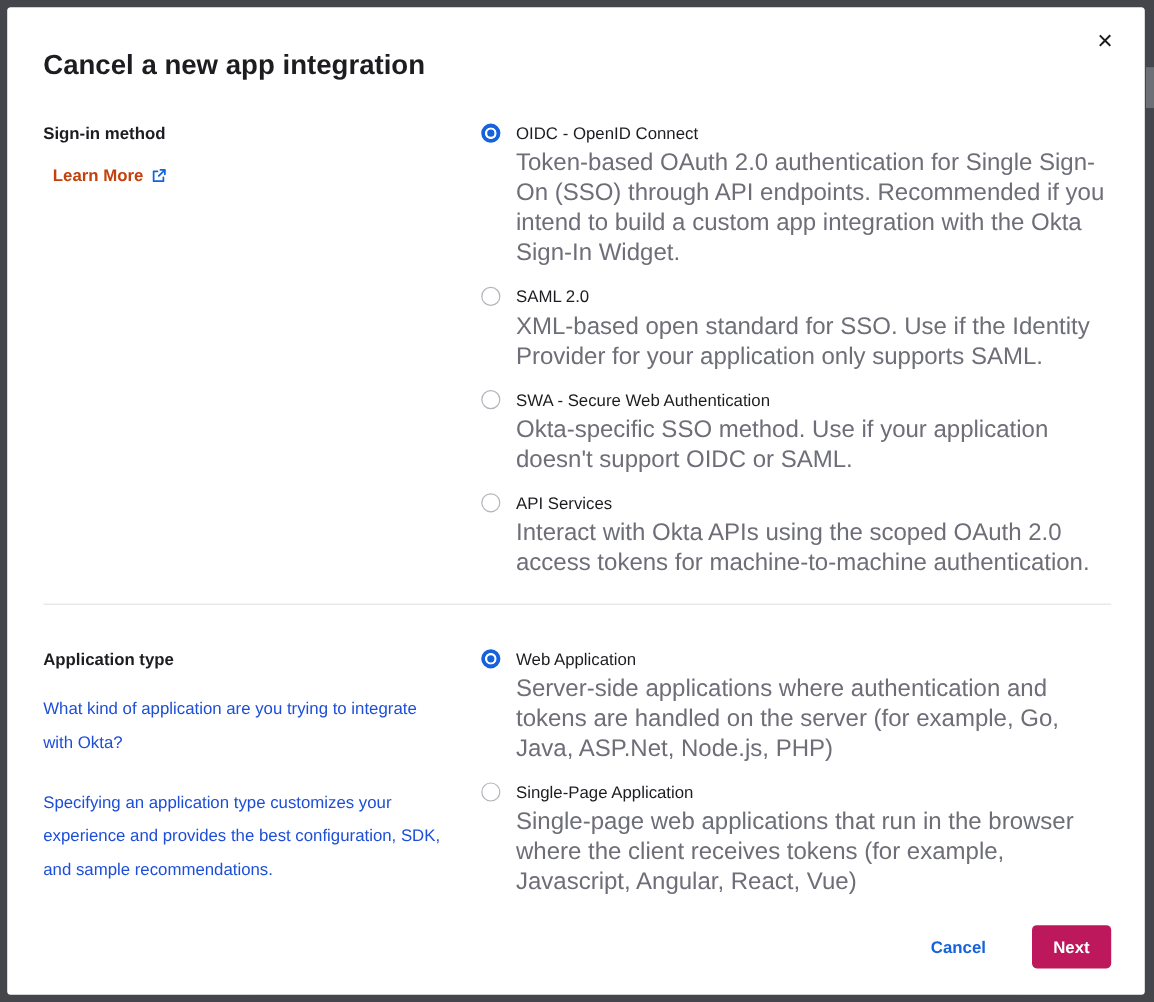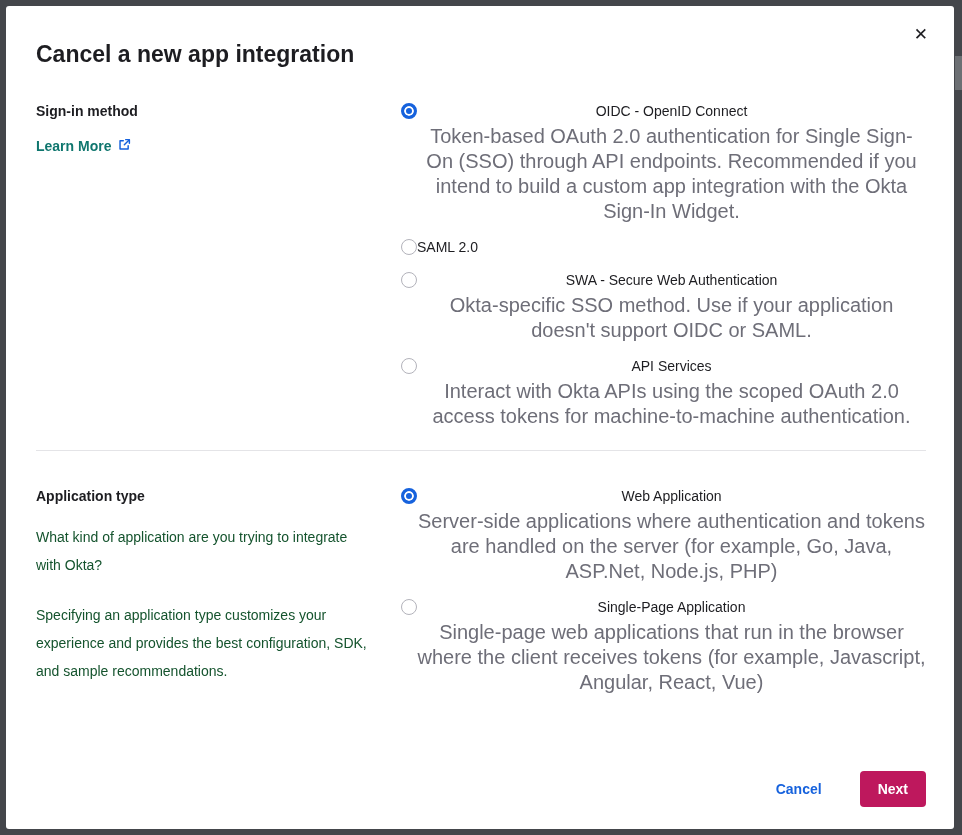--- a/index.html
+++ b/index.html
@@ -43,43 +43,44 @@
     margin-top: 33px;
   }
   .col-heading {
     font-size: 14px;
     font-weight: 700;
     color: #1d1d21;
     line-height: 20px;
   }
   .learn-more {
     display: inline-flex;
-    align-items: flex-start;
+    align-items: center;
     gap: 7px;
     margin-top: 17px;
-    color: #0f766e;
+    color: #c2410c;
     font-size: 14px;
     font-weight: 700;
     text-decoration: none;
     cursor: pointer;
+    margin-left: 8px;
   }
   .learn-more svg { display: block; }
   .para {
     font-size: 14px;
-    color: #14532d;
+    color: #1d4ed8;
     line-height: 28px;
     margin-top: 17px;
     max-width: 338px;
   }
   .para + .para { margin-top: 22px; }
   .radio-option {
     display: flex;
+    gap: 13px;
     margin-bottom: 13px;
     cursor: pointer;
-    text-align: center;
   }
   .radio-option:last-child { margin-bottom: 0; }
   .radio {
     flex: 0 0 16px;
     width: 16px; height: 16px;
     border-radius: 50%;
     border: 1px solid #b3b3bb;
     background: #fff;
     margin-top: 2px;
   }
@@ -168,20 +169,21 @@
         <span>
           <span class="radio-label">OIDC - OpenID Connect</span>
           <span class="radio-desc">Token-based OAuth 2.0 authentication for Single Sign-On (SSO) through API endpoints. Recommended if you intend to build a custom app integration with the Okta Sign-In Widget.</span>
         </span>
       </label>
 
       <label class="radio-option">
         <span class="radio"></span>
         <span>
           <span class="radio-label">SAML 2.0</span>
+          <span class="radio-desc">XML-based open standard for SSO. Use if the Identity Provider for your application only supports SAML.</span>
         </span>
       </label>
 
       <label class="radio-option">
         <span class="radio"></span>
         <span>
           <span class="radio-label">SWA - Secure Web Authentication</span>
           <span class="radio-desc">Okta-specific SSO method. Use if your application doesn't support OIDC or SAML.</span>
         </span>
       </label>

